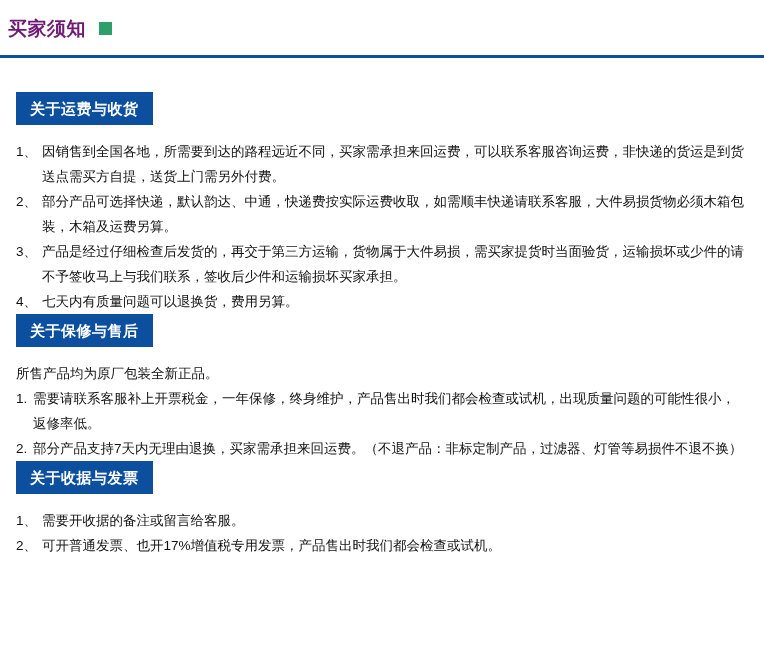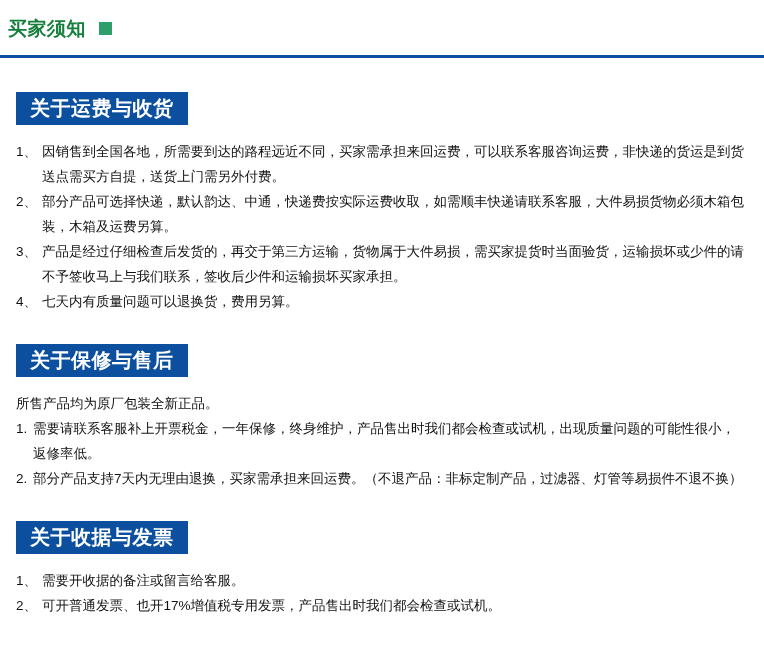--- a/index.html
+++ b/index.html
@@ -24,21 +24,21 @@
   
   .page-header {
     position: relative;
     height: 58px;
     padding: 18px 0 0 8px;
     box-sizing: border-box;
   }
   .page-header .title {
     font-size: 19px;
     font-weight: bold;
-    color: #15803d;
+    color: #701a75;
     letter-spacing: 0.5px;
     display: inline-block;
     vertical-align: middle;
     line-height: 22px;
   }
   .page-header .title-mark {
     display: inline-block;
     vertical-align: middle;
     width: 13px;
     height: 13px;
@@ -54,30 +54,29 @@
     height: 3px;
     background: #0b4f9e;
   }
 
   
   .content {
     padding: 0 16px;
     box-sizing: border-box;
   }
   .section {
-    margin-top: 30px;
   }
   .section:first-child {
     margin-top: 34px;
   }
   .section-heading {
     display: inline-block;
     background: #0b4f9e;
     color: #ffffff;
-    font-size: 20px;
+    font-size: 15px;
     font-weight: bold;
     padding: 8px 14px 8px 14px;
     line-height: 17px;
     letter-spacing: 0.5px;
   }
   .section-body {
     margin-top: 14px;
     font-size: 13.5px;
     line-height: 25px;
     color: #111111;

